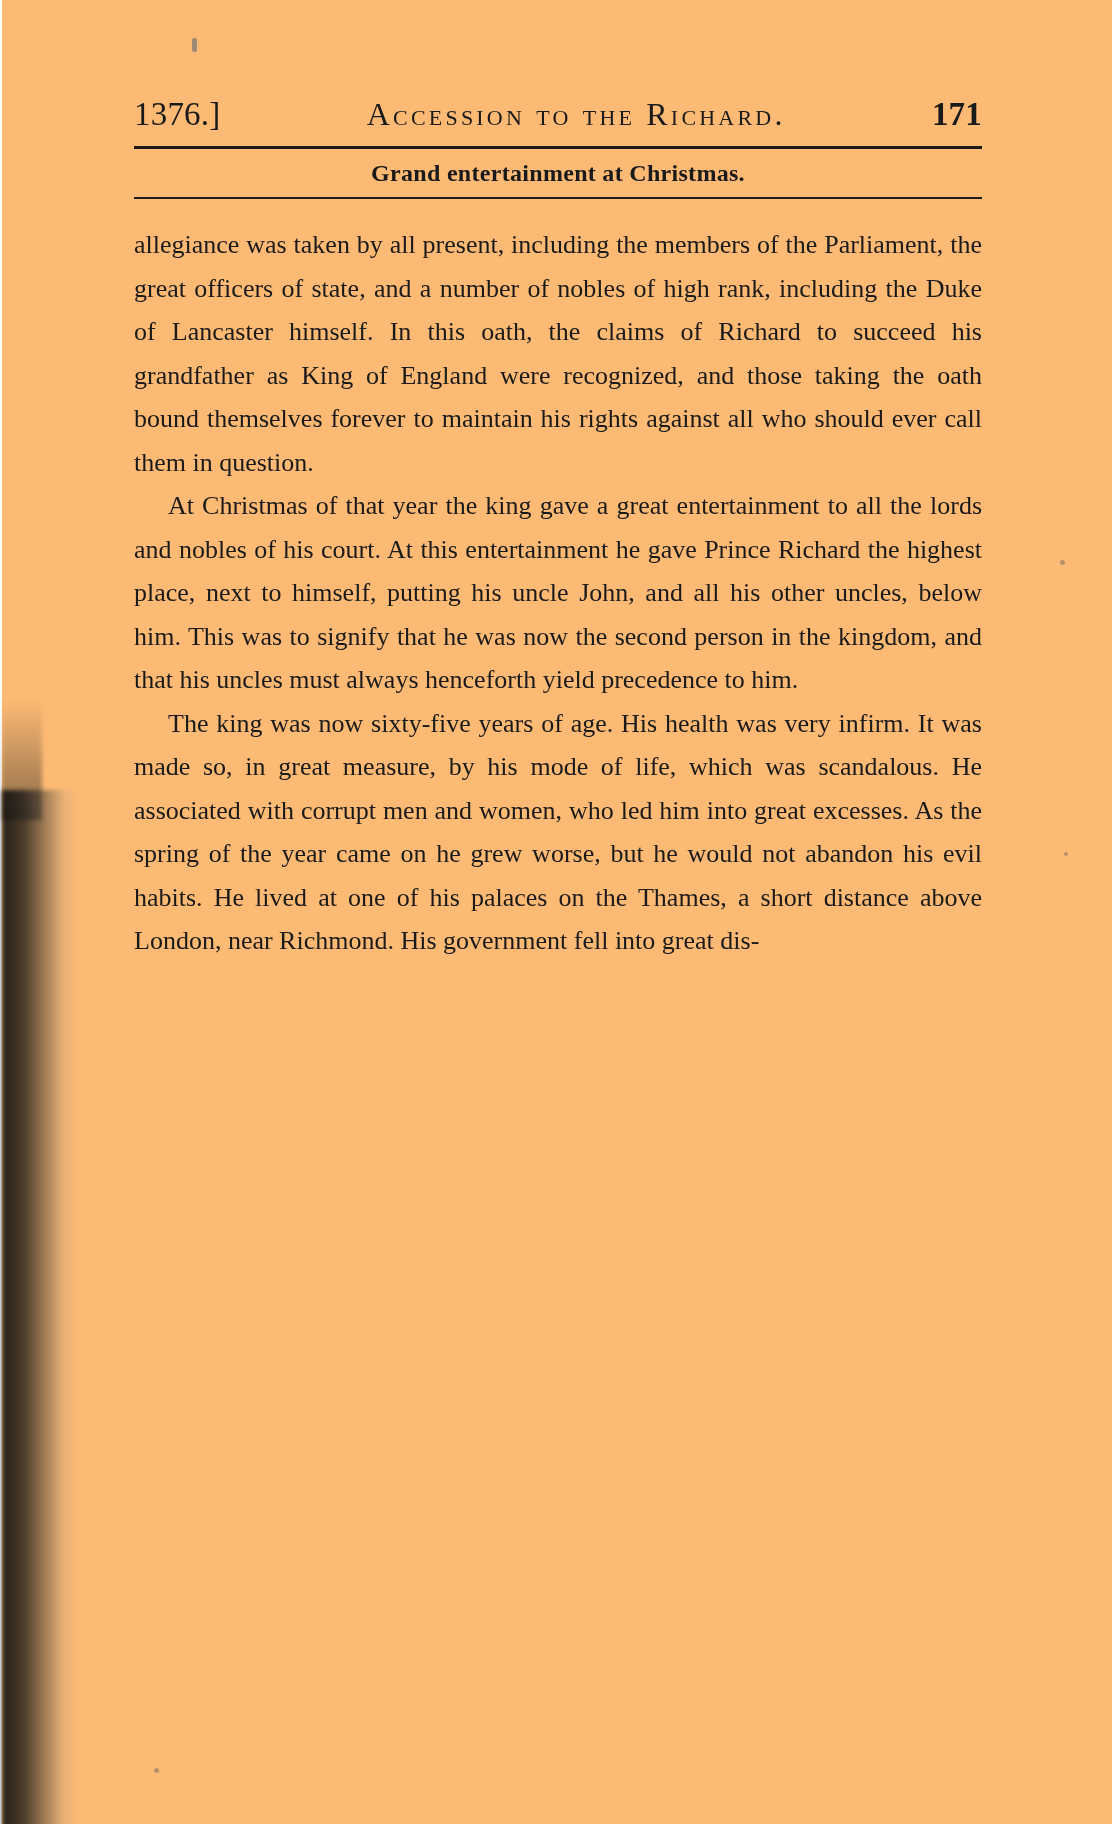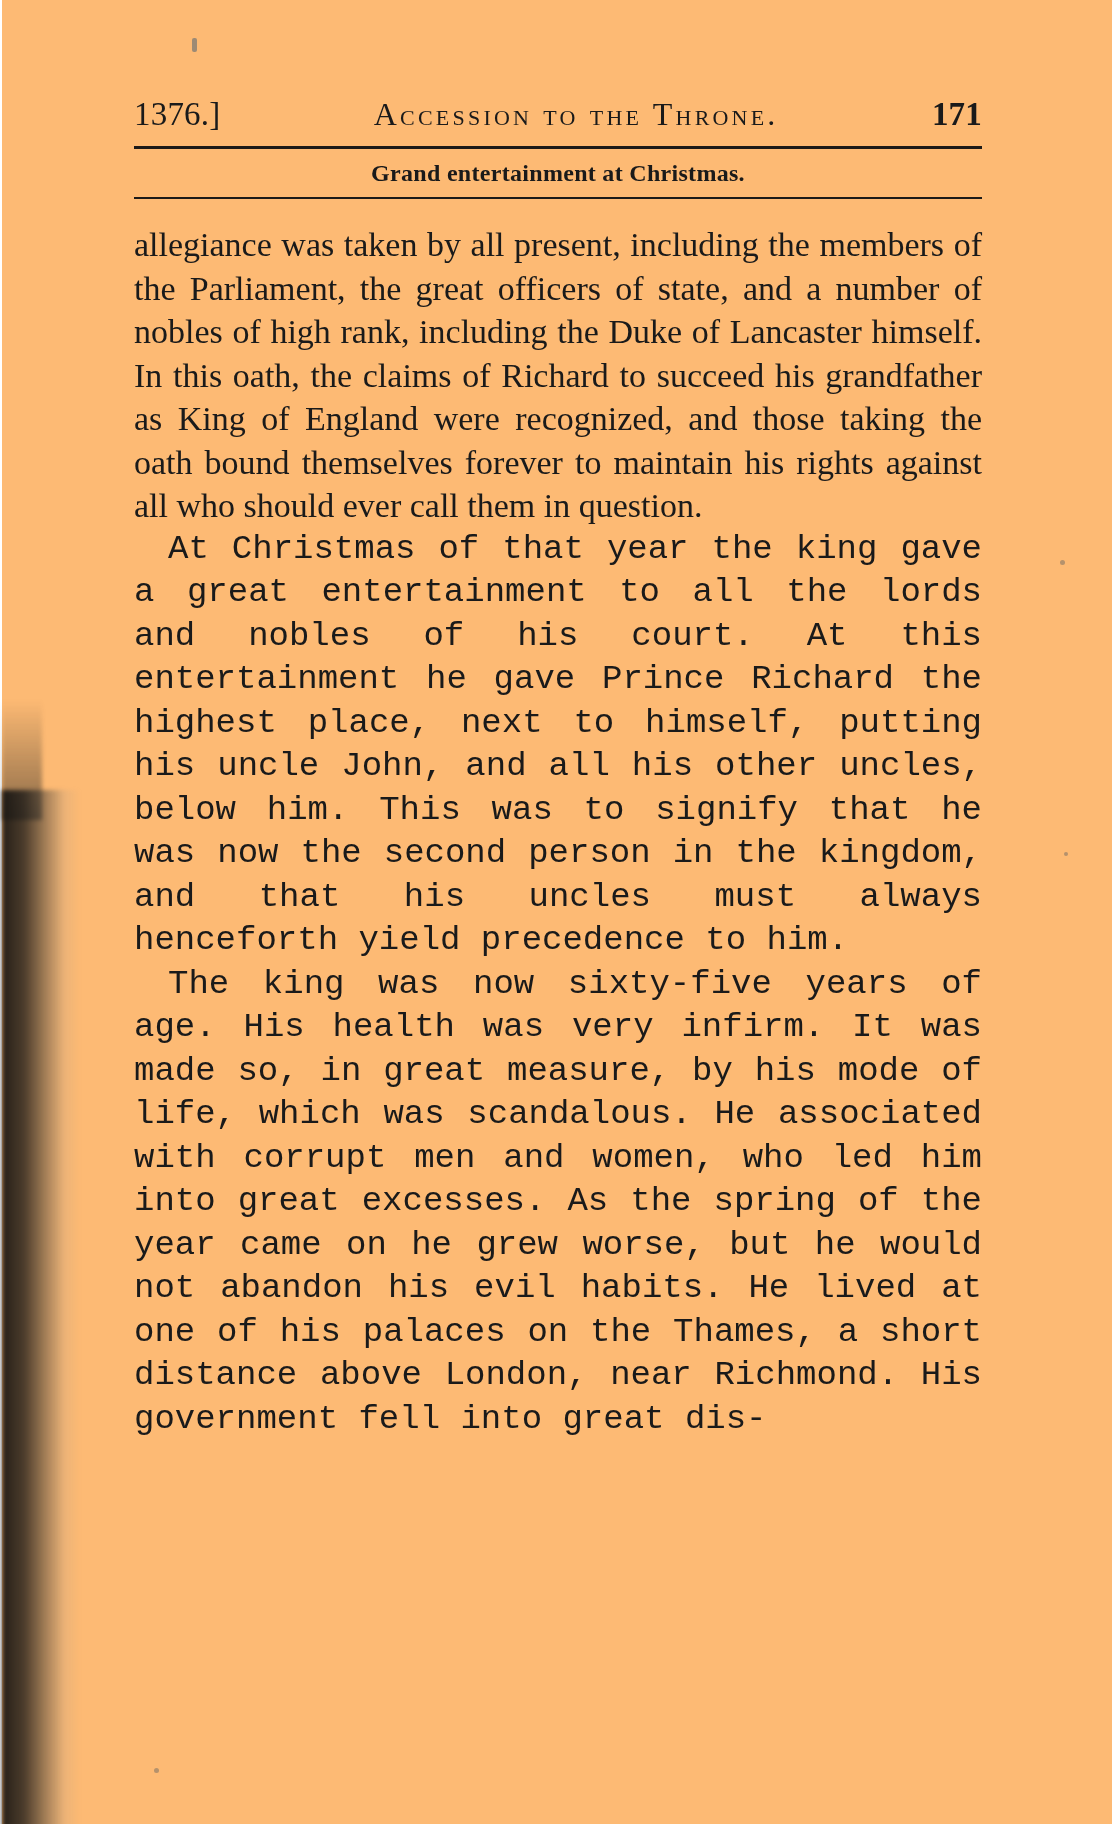--- a/index.html
+++ b/index.html
@@ -105,32 +105,31 @@
     font-family: "Liberation Serif", serif;
     font-weight: bold;
     font-size: 24px;
     letter-spacing: 0.3px;
     margin-top: 11px;
     color: #1a1a1a;
   }
 
   .body {
     margin-top: 24px;
-    font-size: 34px;
+    font-size: 26px;
     line-height: 43.5px;
     text-align: justify;
     text-justify: inter-word;
     hyphens: none;
   }
   .body p {
     margin: 0;
   }
   .body p + p {
     text-indent: 34px;
-    font-family: Liberation Mono, monospace;
   }
   .body p:first-child {
     text-indent: 0;
   }
 
   
   .dot-mark {
     position: absolute;
     width: 5px;
     height: 14px;
@@ -149,21 +148,21 @@
   <div class="speck" style="left:1062px; top:852px; width:4px; height:4px;"></div>
   <div class="speck" style="left:152px; top:1768px; width:5px; height:5px;"></div>
 
   <div class="gutter-shadow top-fade"></div>
   <div class="gutter-shadow"></div>
 
   <div class="content">
 
     <div class="runhead">
       <span class="year">1376.]</span>
-      <span class="title">Accession to the Throne.</span>
+      <span class="title">Accession to the Richard.</span>
       <span class="folio">171</span>
     </div>
 
     <div class="rule"></div>
 
     <div class="sidenote">Grand entertainment at Christmas.</div>
 
     <div class="rule thin"></div>
 
     <div class="body">

